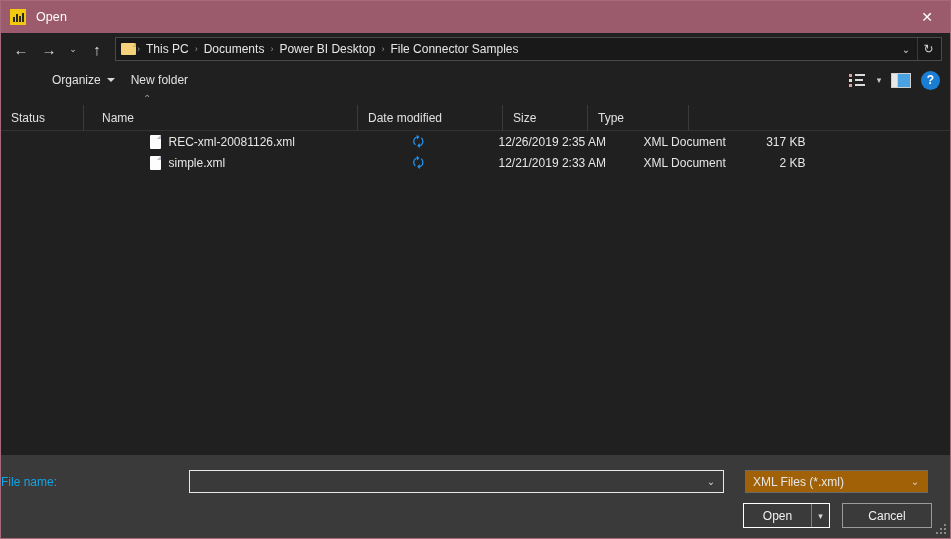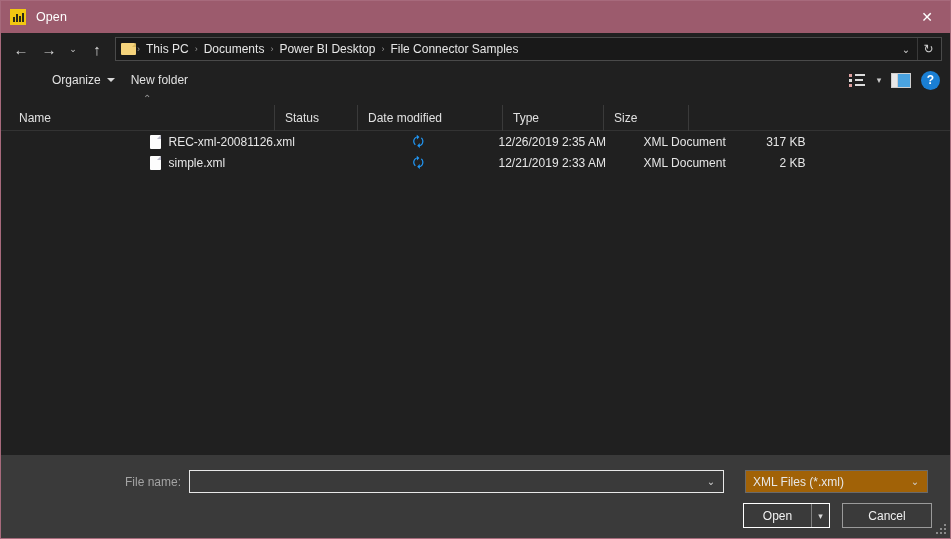--- a/index.html
+++ b/index.html
@@ -231,22 +231,22 @@
     height: 83px; min-height: 83px;
     position: relative;
     border-top: 1px solid #3a3a3a;
   }
   .fn-row {
     position: absolute; left: 0; top: 14px;
     display: flex; align-items: center;
     width: 100%;
   }
   .fn-label {
-    width: 188px; text-align: right;
-    color: #a3a3a3; font-size: 12px;
+    width: 188px; text-align: left;
+    color: #0ea5e9; font-size: 12px;
     padding-right: 8px;
   }
   .fn-input {
     width: 535px; height: 23px;
     border: 1px solid #e8e8e8; background: #3a3a3a;
     display: flex; align-items: center; padding: 0 2px 0 6px;
   }
   .fn-input input {
     flex: 1; background: transparent; border: 0; outline: 0;
     color: #f0f0f0; font-size: 12px;
@@ -351,25 +351,25 @@
         <span class="l"></span>
           <span class="r"></span>
       </div>
       <div class="help-ico">?</div>
     </div>
   </div>
 
   <div class="colhdr-wrap">
     <div class="sort-chev">⌃</div>
     <div class="colhdr">
+      <div class="col col-status">Status</div>
       <div class="col col-name">Name</div>
-      <div class="col col-status">Status</div>
       <div class="col col-date">Date modified</div>
+      <div class="col col-size">Size</div>
       <div class="col col-type">Type</div>
-      <div class="col col-size">Size</div>
       <div class="col col-last"></div>
     </div>
   </div>
 
   <div class="filelist">
 
     <div class="row">
       <div class="cell c-name">
         <span class="doc-ico"></span>
         <span>REC-xml-20081126.xml</span>

